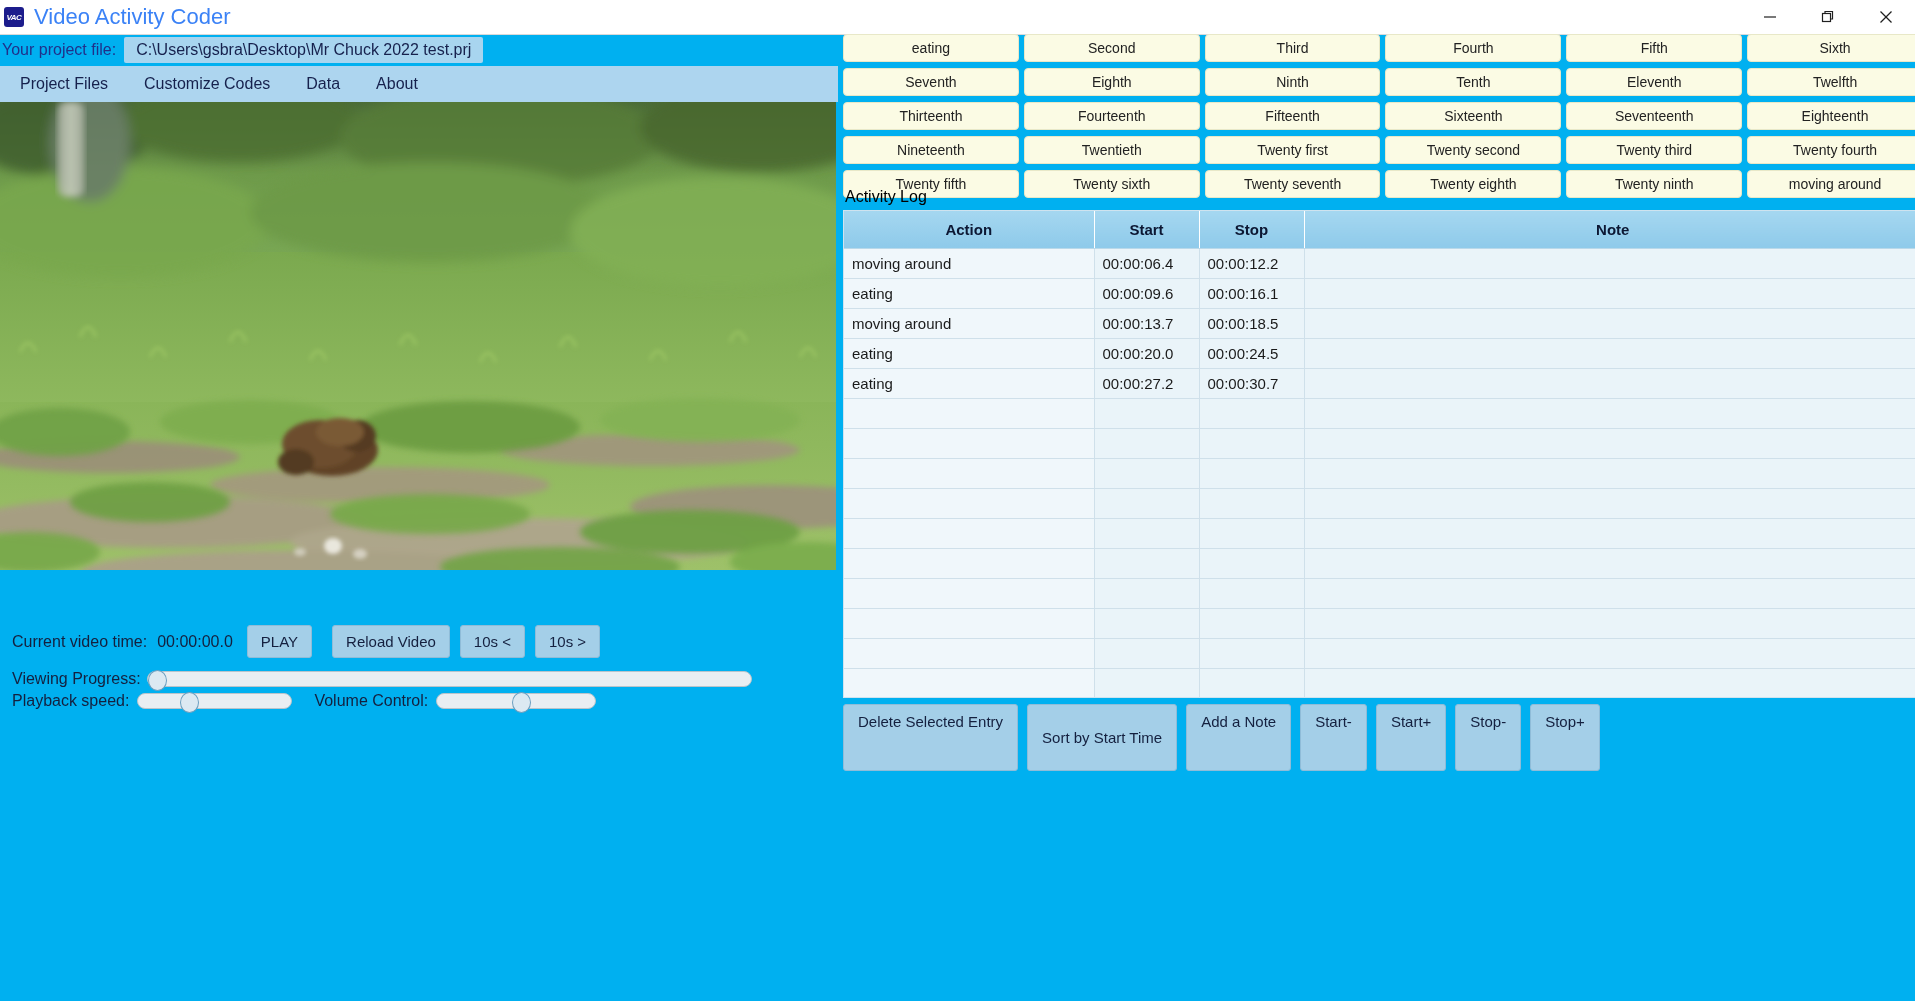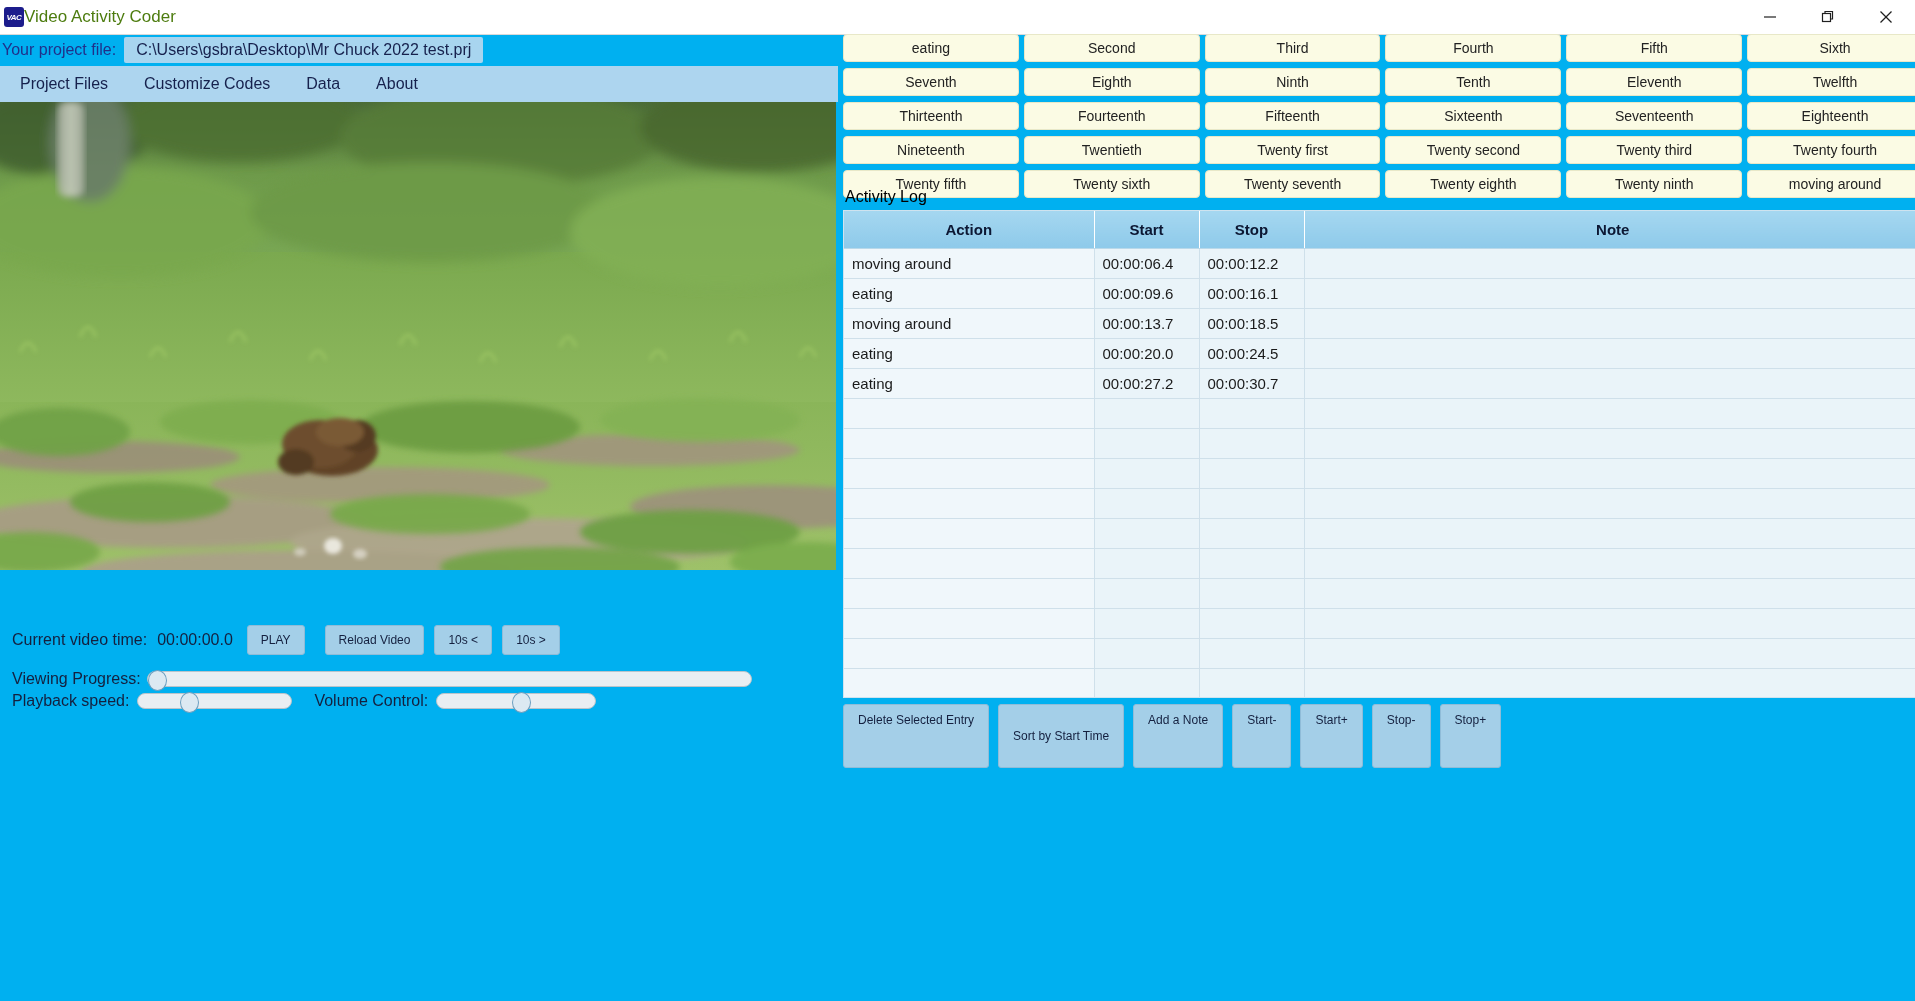--- a/index.html
+++ b/index.html
@@ -40,22 +40,23 @@
     color: #ffffff;
     font-size: 8px;
     font-weight: bold;
     display: flex;
     align-items: center;
     justify-content: center;
     letter-spacing: -0.5px;
     font-style: italic;
   }
   .app-title {
-    font-size: 17px;
-    color: #4d7c0f;
+    margin-left: 10px;
+    font-size: 22px;
+    color: #3b82f6;
   }
   .winbtns {
     margin-left: auto;
     display: flex;
     height: 34px;
   }
   .winbtn {
     width: 58px;
     height: 34px;
     display: flex;
@@ -137,21 +138,21 @@
     font-size: 16px;
     padding: 4px 12px;
     border-radius: 2px;
     white-space: nowrap;
   }
   .btn3d {
     background: #a4cfe8;
     border: 1px solid #8fbcd8;
     border-radius: 3px;
     color: #14203f;
-    font-size: 12px;
+    font-size: 15px;
     padding: 7px 13px;
     font-family: "Liberation Sans", sans-serif;
     cursor: default;
     white-space: nowrap;
   }
 
   .slider {
     position: relative;
     height: 16px;
     border-radius: 8px;

